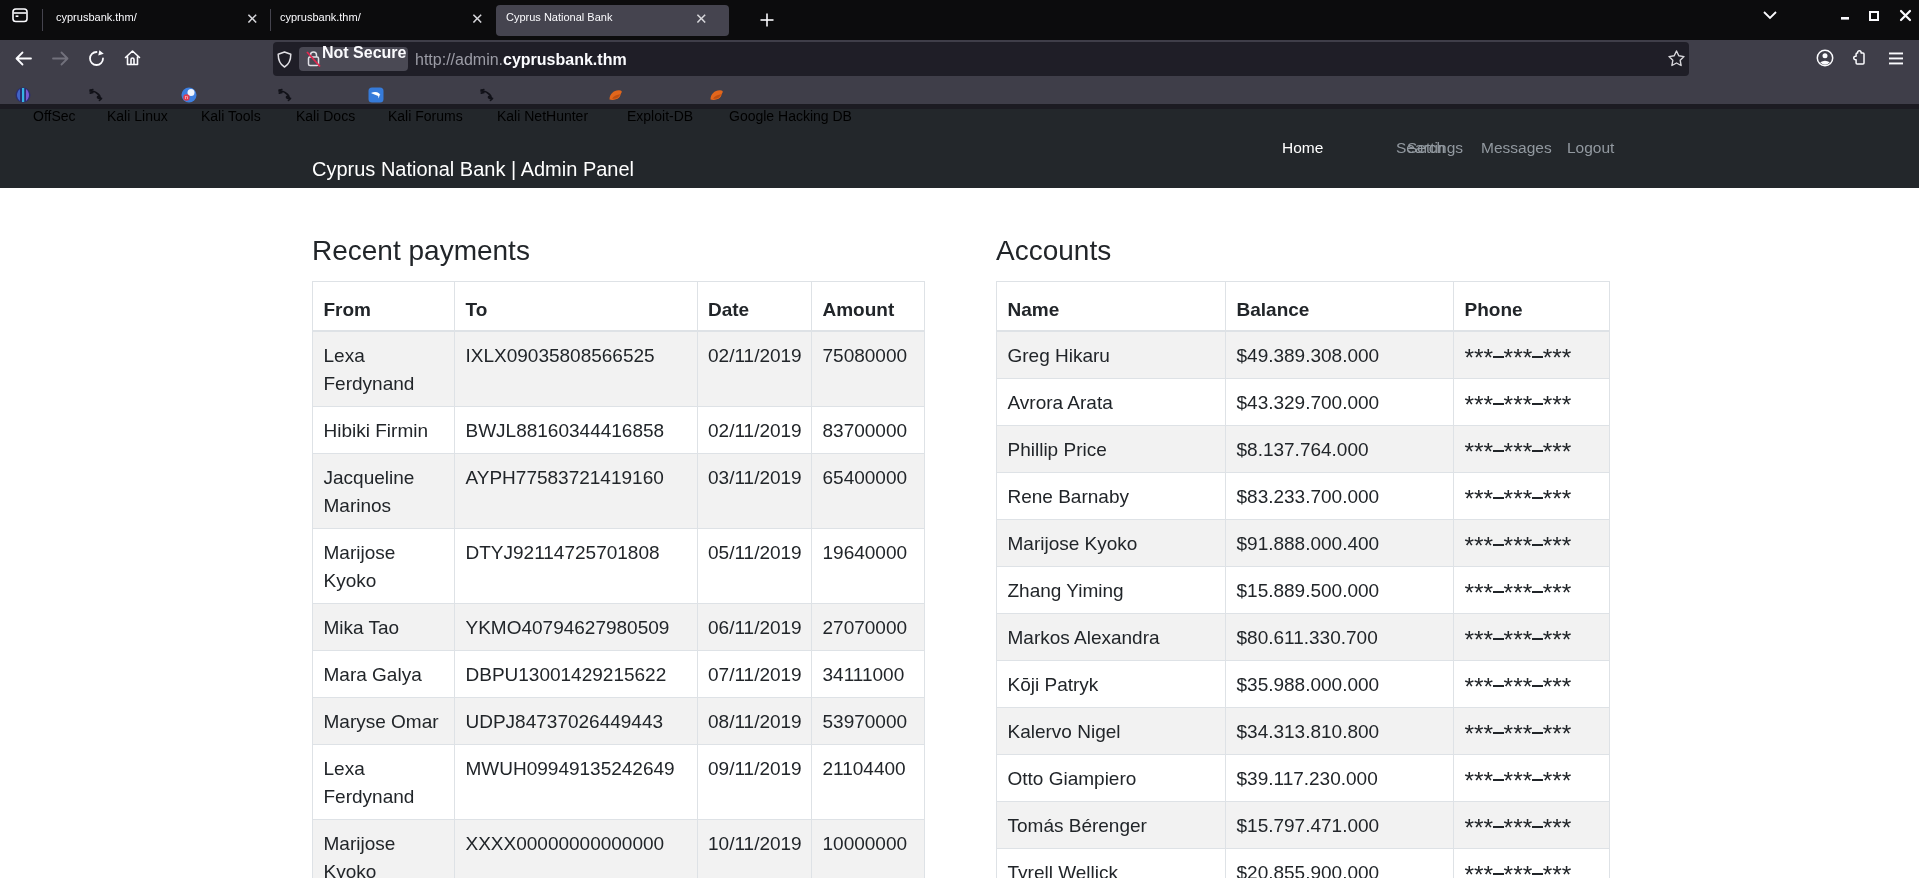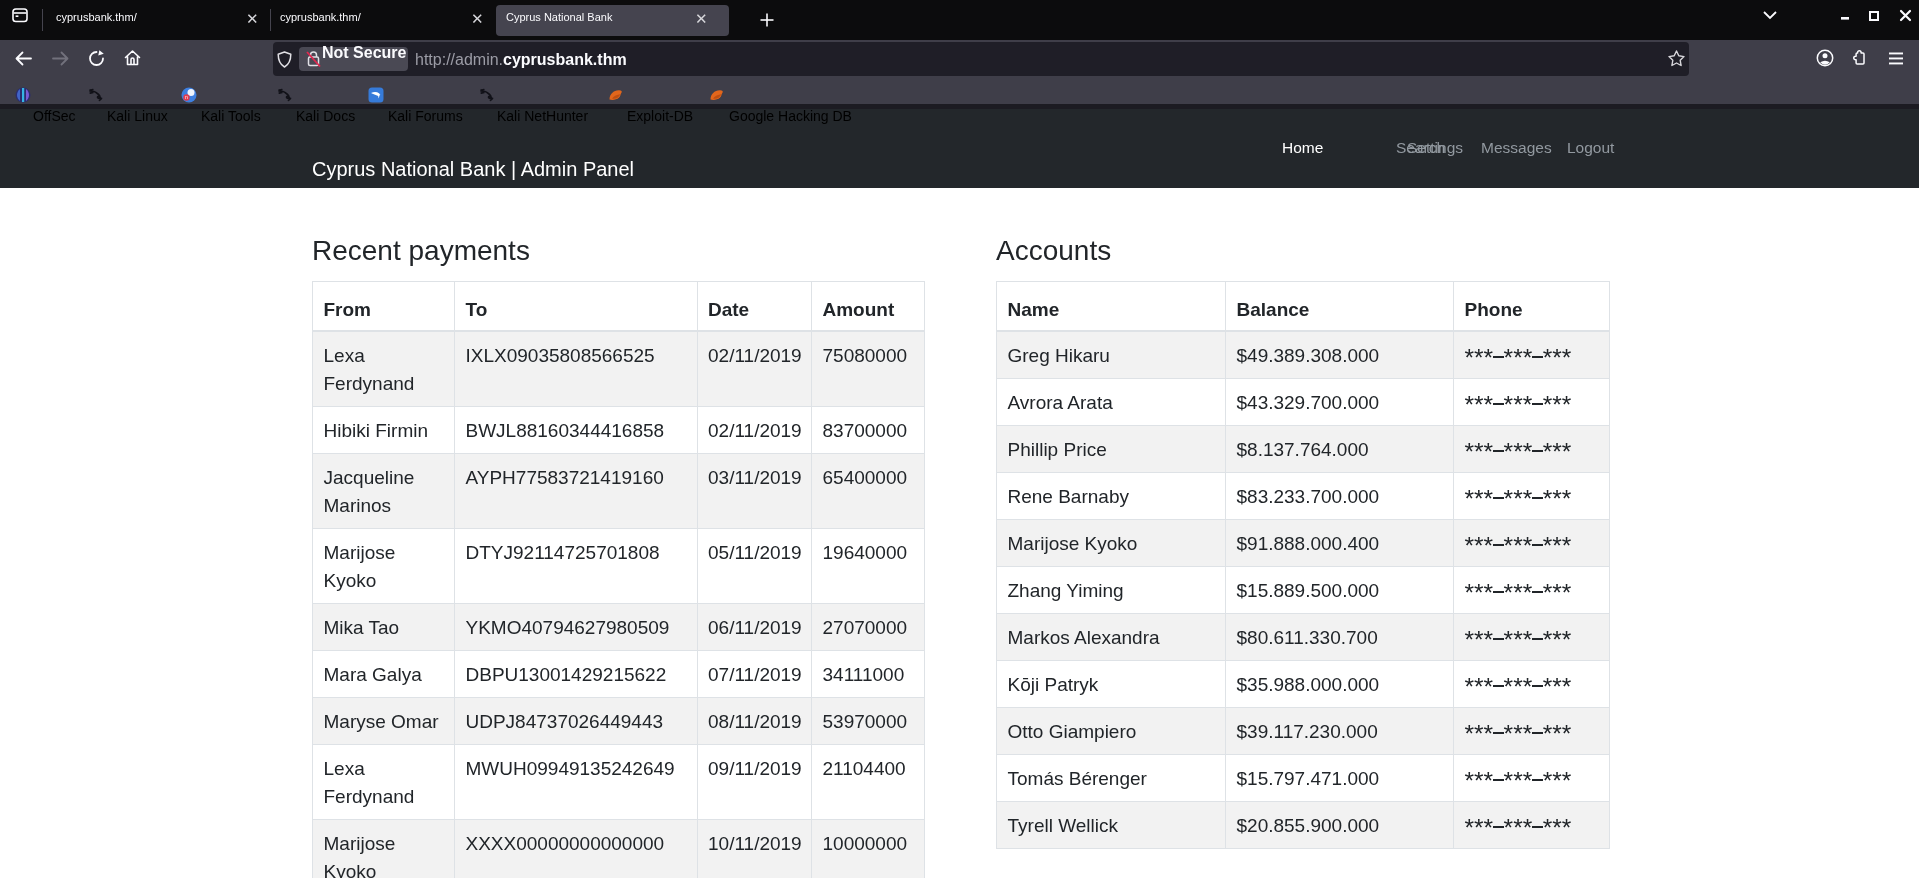--- a/index.html
+++ b/index.html
@@ -317,20 +317,25 @@
               <td>Markos Alexandra</td>
               <td>$80.611.330.700</td>
               <td class="ph"><b>***</b><i></i><b>***</b><i></i><b>***</b></td>
             </tr>
           <tr>
               <td>Kōji Patryk</td>
               <td>$35.988.000.000</td>
               <td class="ph"><b>***</b><i></i><b>***</b><i></i><b>***</b></td>
             </tr>
           <tr>
+              <td>Kalervo Nigel</td>
+              <td>$34.313.810.800</td>
+              <td class="ph"><b>***</b><i></i><b>***</b><i></i><b>***</b></td>
+            </tr>
+          <tr>
               <td>Otto Giampiero</td>
               <td>$39.117.230.000</td>
               <td class="ph"><b>***</b><i></i><b>***</b><i></i><b>***</b></td>
             </tr>
           <tr>
               <td>Tomás Bérenger</td>
               <td>$15.797.471.000</td>
               <td class="ph"><b>***</b><i></i><b>***</b><i></i><b>***</b></td>
             </tr>
           <tr>

